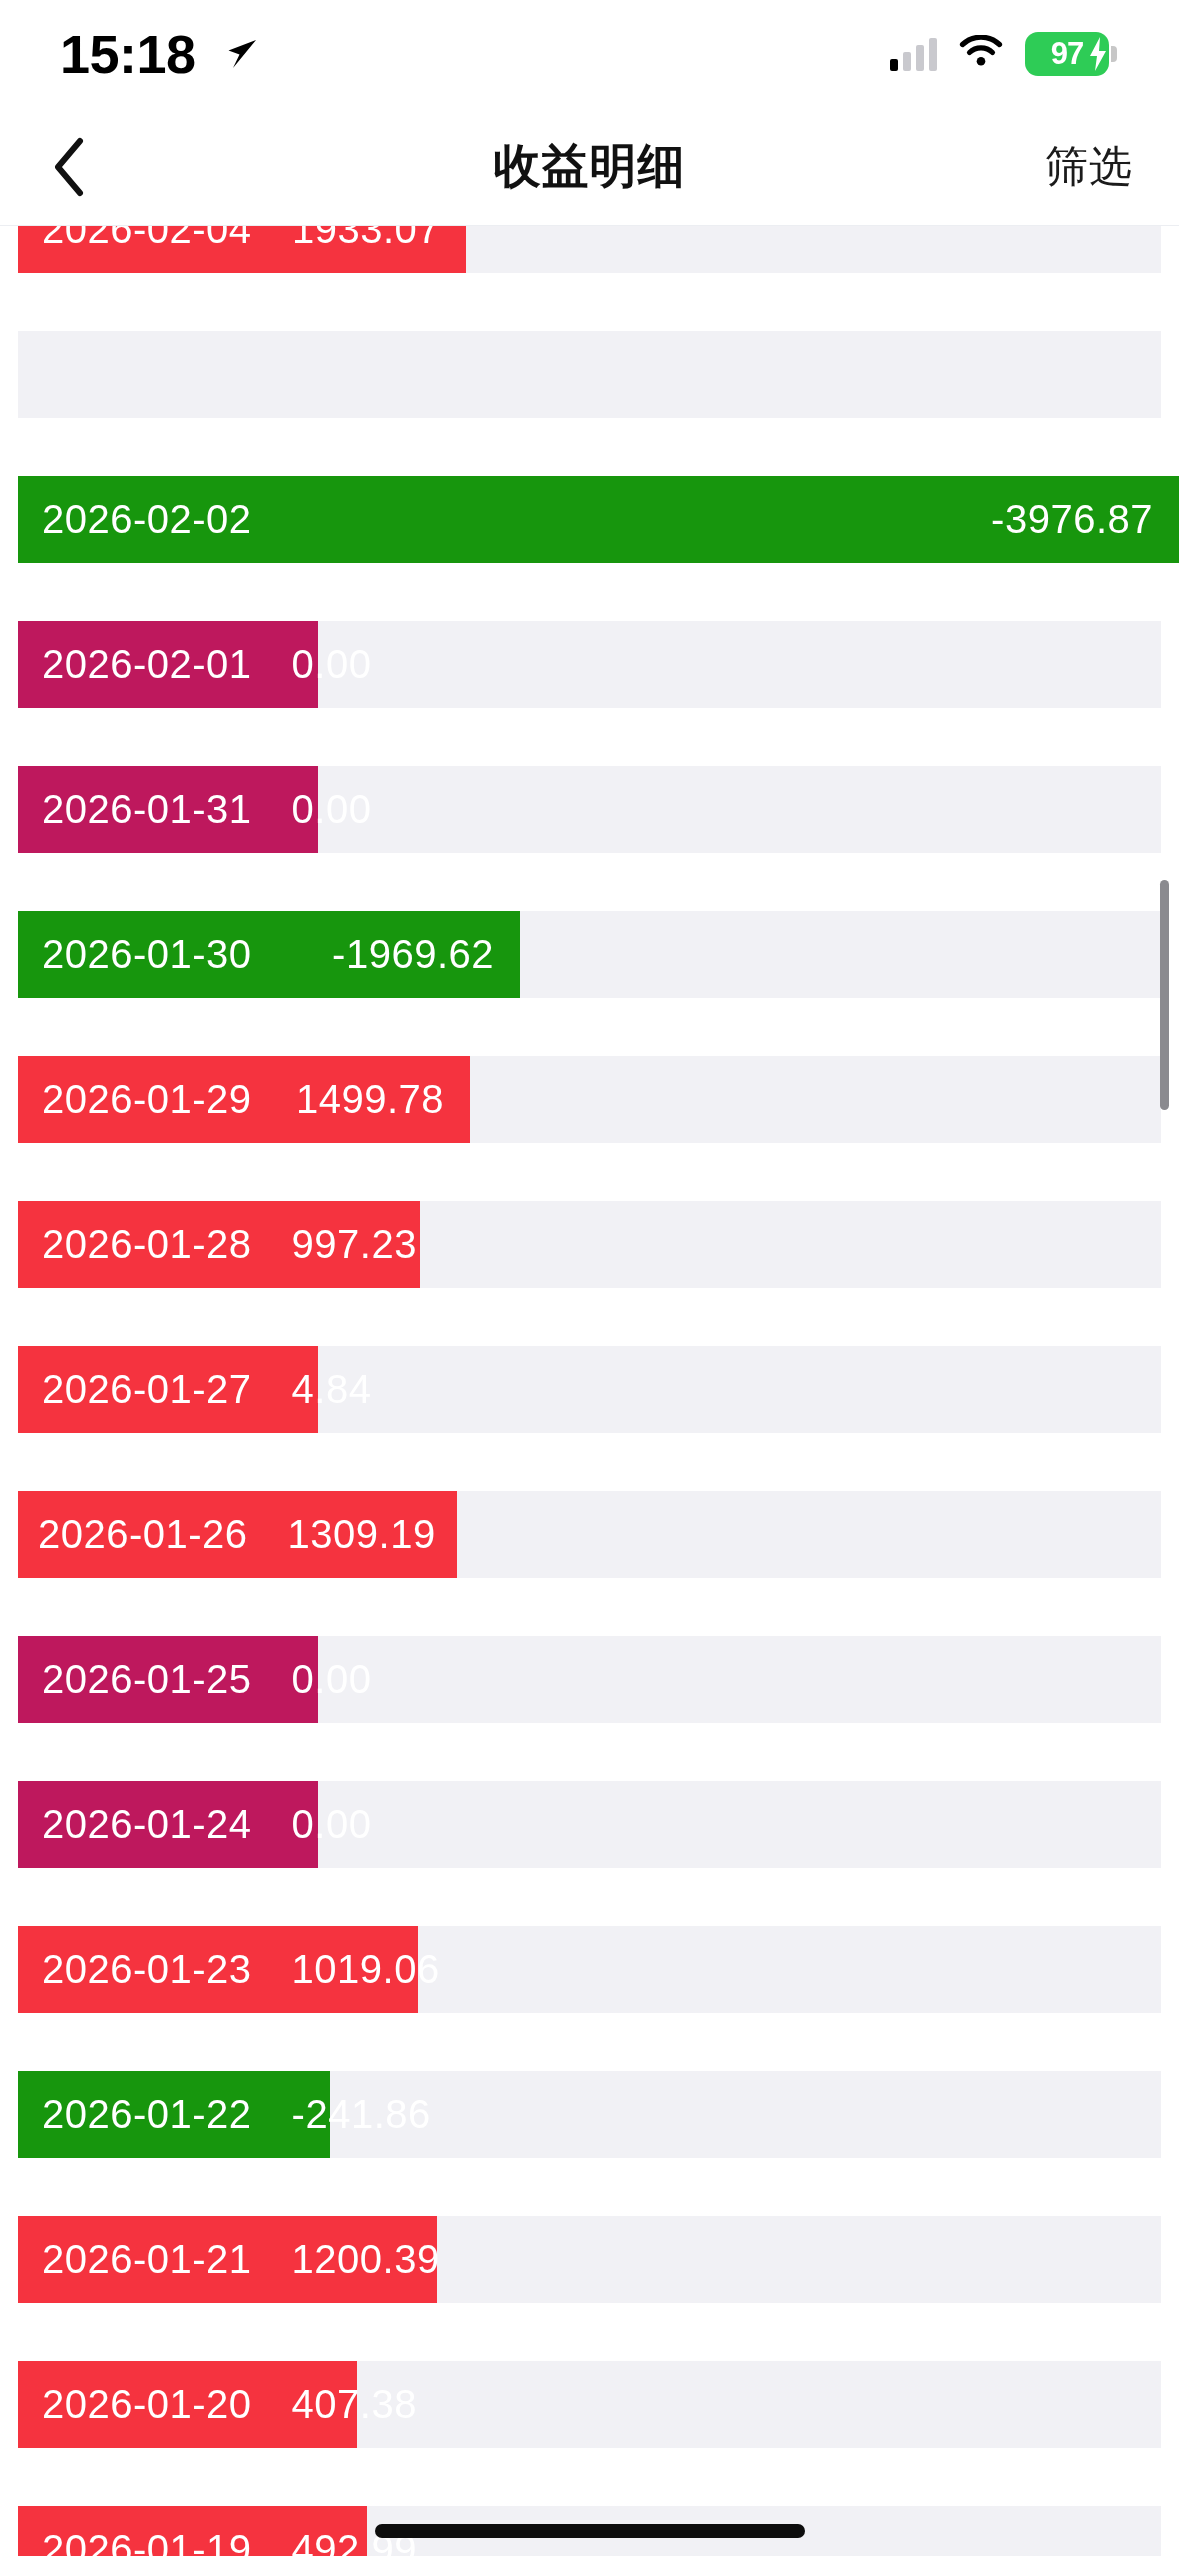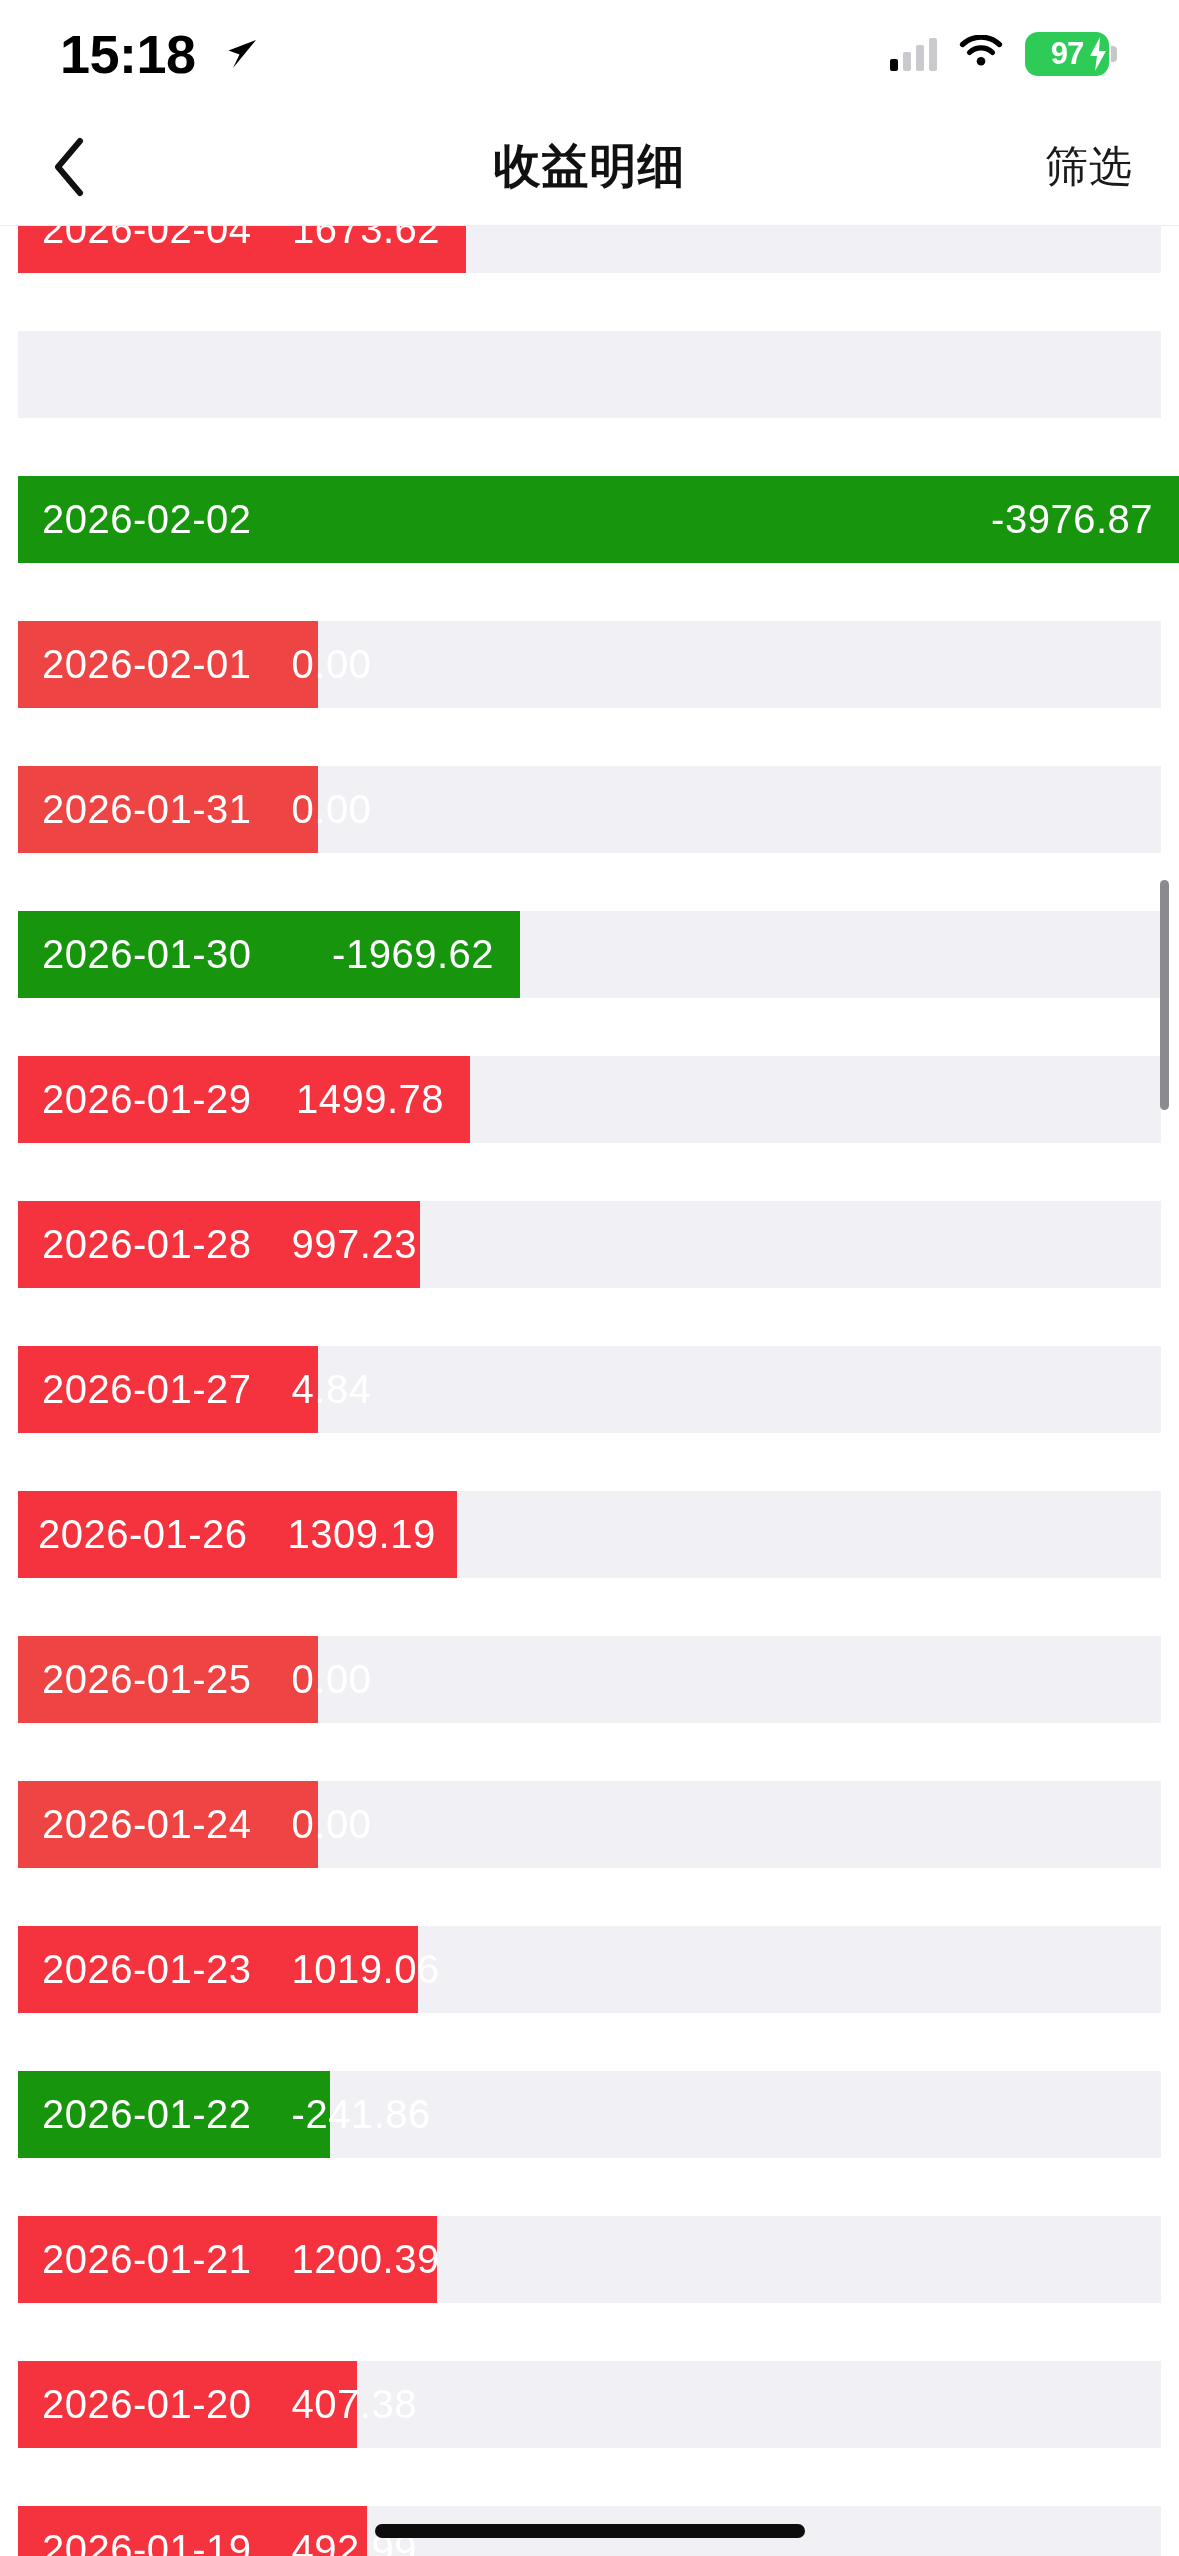--- a/index.html
+++ b/index.html
@@ -72,21 +72,21 @@
   }
   .bar {
     position:absolute; left:18px; top:0; height:87px;
     display:flex; align-items:center;
     padding:0 26px 0 24px;
     color:#ffffff;
     white-space:nowrap;
   }
   .bar.pos { background:#F5333F; }
   .bar.neg { background:#17960D; }
-  .bar.zero { background:#ef4444; }
+  .bar.zero { background:#be185d; }
   .bar .date { font-size:40px; font-weight:400; letter-spacing:0.5px; }
   .bar .amt { font-size:40px; font-weight:400; margin-left:auto; padding-left:40px; letter-spacing:0.5px; }
   .row-gap { height:58px; width:1179px; background:#ffffff; }
 
   
   .scrollbar {
     position:absolute; right:10px; top:880px; width:9px; height:230px;
     border-radius:5px; background:#8a8a8f; z-index:30;
   }
 
@@ -147,21 +147,21 @@
     <div class="nav-title">收益明细</div>
     <div class="nav-action">筛选</div>
   </div>
 
   <div class="list">
     <div class="list-inner" id="list-inner" style="top: -40px; position: relative;">
         <div class="row">
           <div class="track"></div>
           <div class="bar pos" style="width: 448px;">
             <span class="date">2026-02-04</span>
-            <span class="amt">1673.62</span>
+            <span class="amt">1933.07</span>
           </div>
         </div>
         <div class="row-gap"></div>
         <div class="row">
           <div class="track"></div>
         </div>
         <div class="row-gap"></div>
         <div class="row">
           <div class="track"></div>
           <div class="bar neg" style="width: 1161px;">

